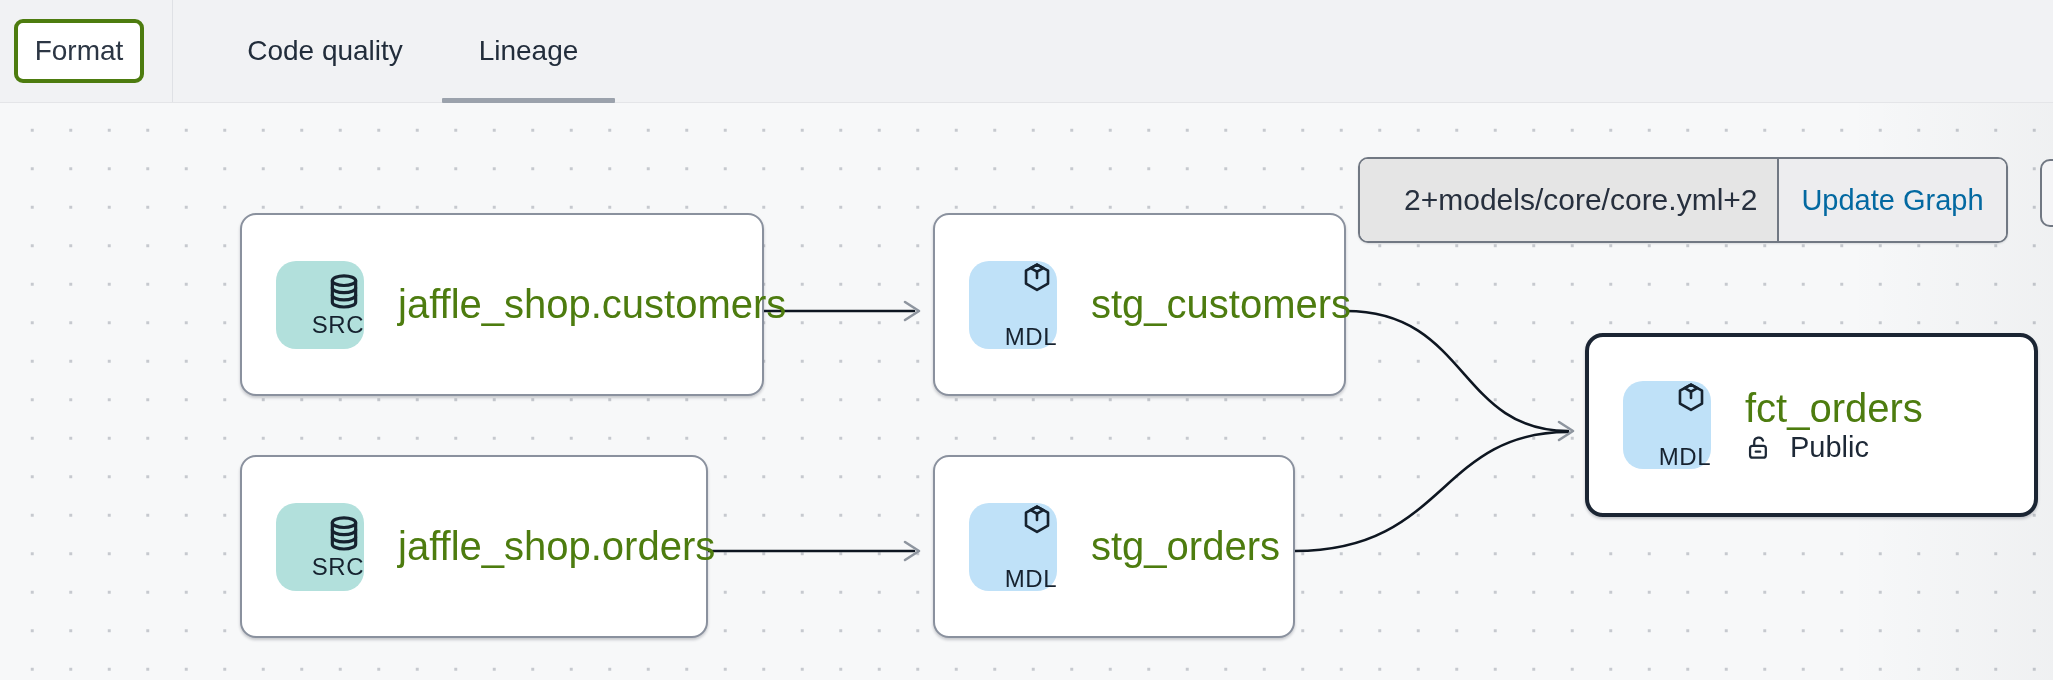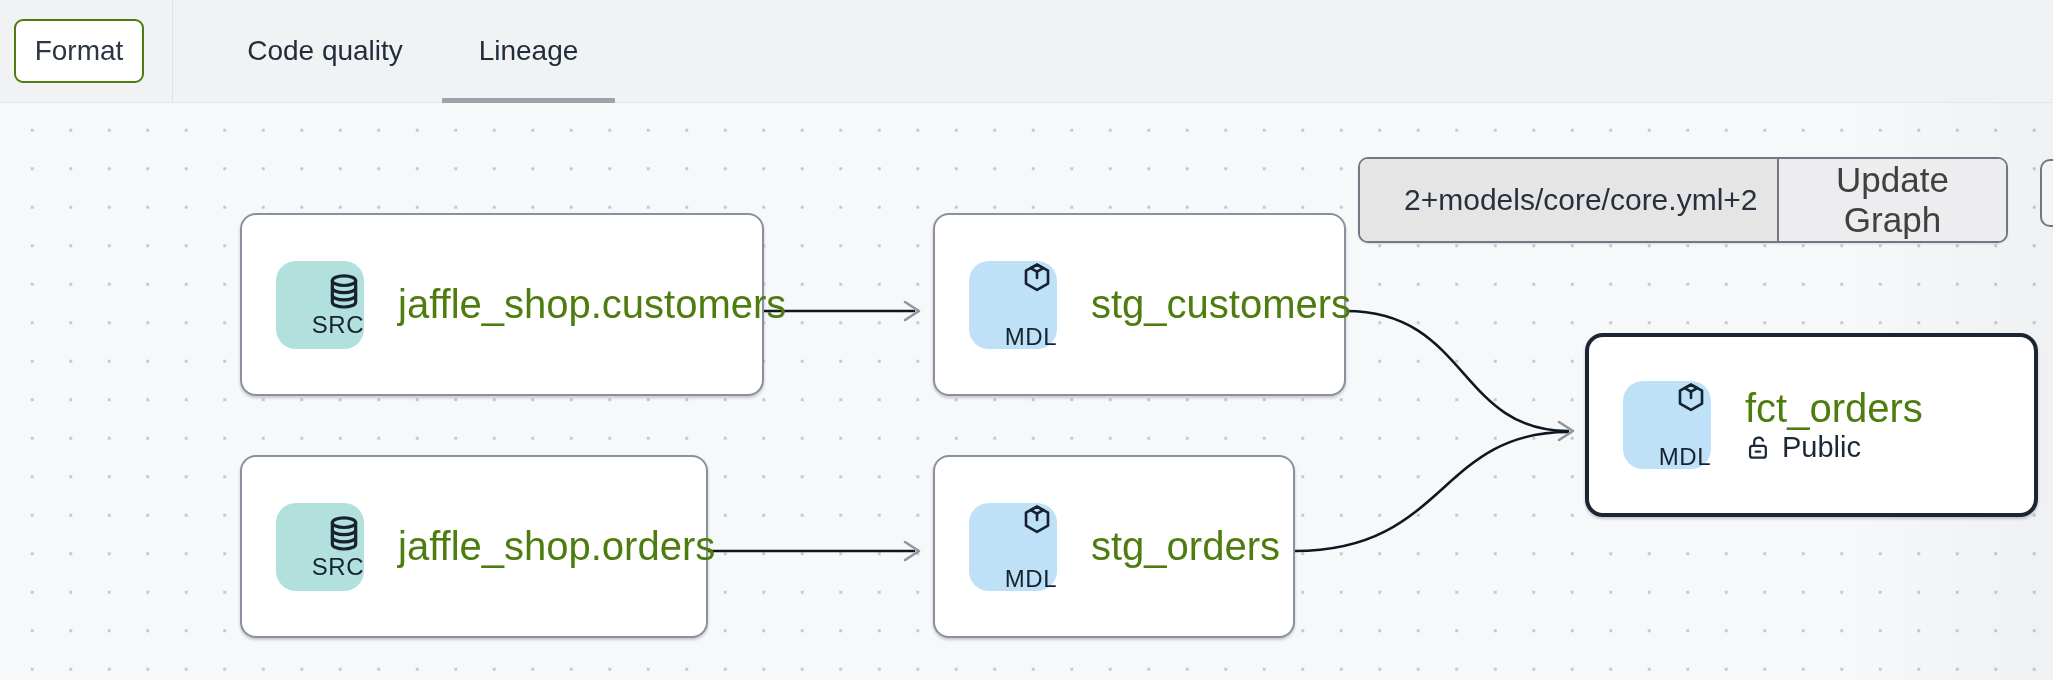--- a/index.html
+++ b/index.html
@@ -10,21 +10,21 @@
     -webkit-font-smoothing:antialiased;
   }
 
   
   .toolbar{
     position:absolute;left:0;top:0;width:2053px;height:102px;
     background:#f1f2f4;border-bottom:1px solid #e4e5e8;
   }
   .format-btn{
     position:absolute;left:14px;top:19px;width:130px;height:64px;
-    background:#ffffff;border:2px solid #4d7c0f;border-radius:9px;
+    background:#ffffff;border:4px solid #4d7c0f;border-radius:9px;
     display:flex;align-items:center;justify-content:center;
     font-size:28px;color:#2c3644;box-sizing:border-box;cursor:pointer;
   }
   .toolbar-divider{
     position:absolute;left:172px;top:0;width:1px;height:102px;background:#dfe1e5;
   }
   .tab{
     position:absolute;top:0;height:102px;display:flex;align-items:center;justify-content:center;
     font-size:28px;color:#222d3b;cursor:pointer;box-sizing:border-box;
   }
@@ -61,40 +61,40 @@
   .badge{
     width:88px;height:88px;border-radius:20px;flex:0 0 auto;
     display:flex;flex-direction:column;align-items:flex-end;justify-content:center;
   }
   .badge-src{background:#b2e0dc;}
   .badge-mdl{background:#bfe1f8;gap:30px;}
   .badge svg{display:block;}
   .badge-label{font-size:24px;font-weight:500;color:#16222f;letter-spacing:0.5px;margin-top:1px;line-height:1;}
   .node-title{font-size:40px;color:#4d7c0f;white-space:nowrap;}
   .node-col{display:flex;flex-direction:column;justify-content:flex-end;}
-  .access-row{display:flex;align-items:center;gap:10px;margin-top:0;}
+  .access-row{display:flex;align-items:center;gap:18px;margin-top:0;}
   .access-row svg{display:block;}
   .access-label{font-size:29px;color:#1d2836;}
 
   
   .selector-group{
     position:absolute;left:1358px;top:54px;width:650px;height:86px;
     border:2px solid #717883;border-radius:10px;box-sizing:border-box;
     display:flex;overflow:hidden;background:#ffffff;
     box-shadow:0 1px 2px rgba(16,24,40,0.12);
   }
   .selector-input{
     flex:1 1 auto;background:#e5e5e5;border:none;outline:none;
     font-family:"Liberation Sans","DejaVu Sans",sans-serif;
     font-size:30px;color:#27303e;padding:0 0 0 44px;min-width:0;
   }
   .update-btn{
     flex:0 0 229px;background:#ededef;border:none;border-left:2px solid #717883;
     font-family:"Liberation Sans","DejaVu Sans",sans-serif;
-    font-size:35px;color:#404040;display:flex;align-items:center;justify-content:center;
+    font-size:29px;color:#0369a1;display:flex;align-items:center;justify-content:center;
     cursor:pointer;
   }
   .partial-btn{
     position:absolute;left:2040px;top:56px;width:44px;height:68px;
     background:#f4f4f6;border:2px solid #717883;border-radius:10px;box-sizing:border-box;
     cursor:pointer;
   }
 </style>
 </head>
 <body>

